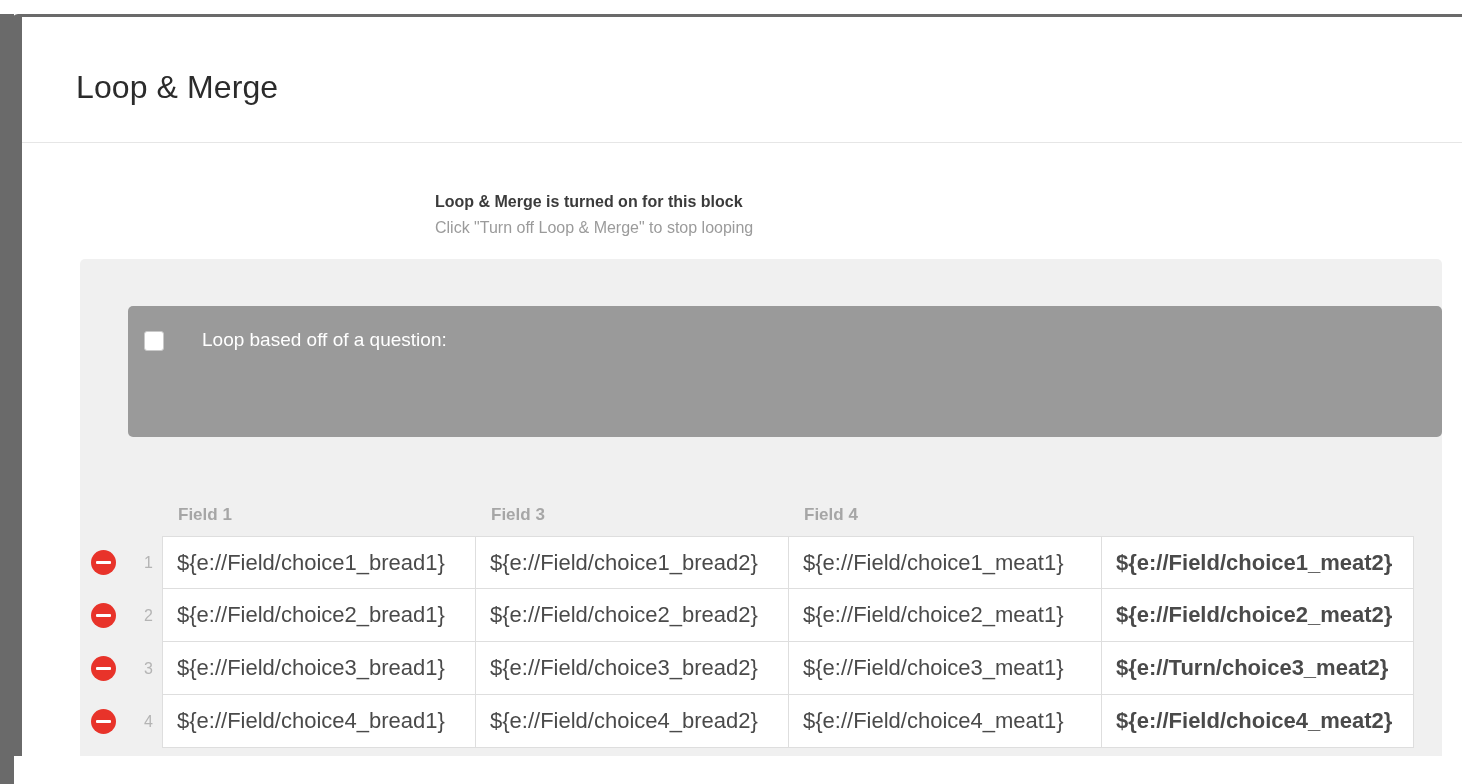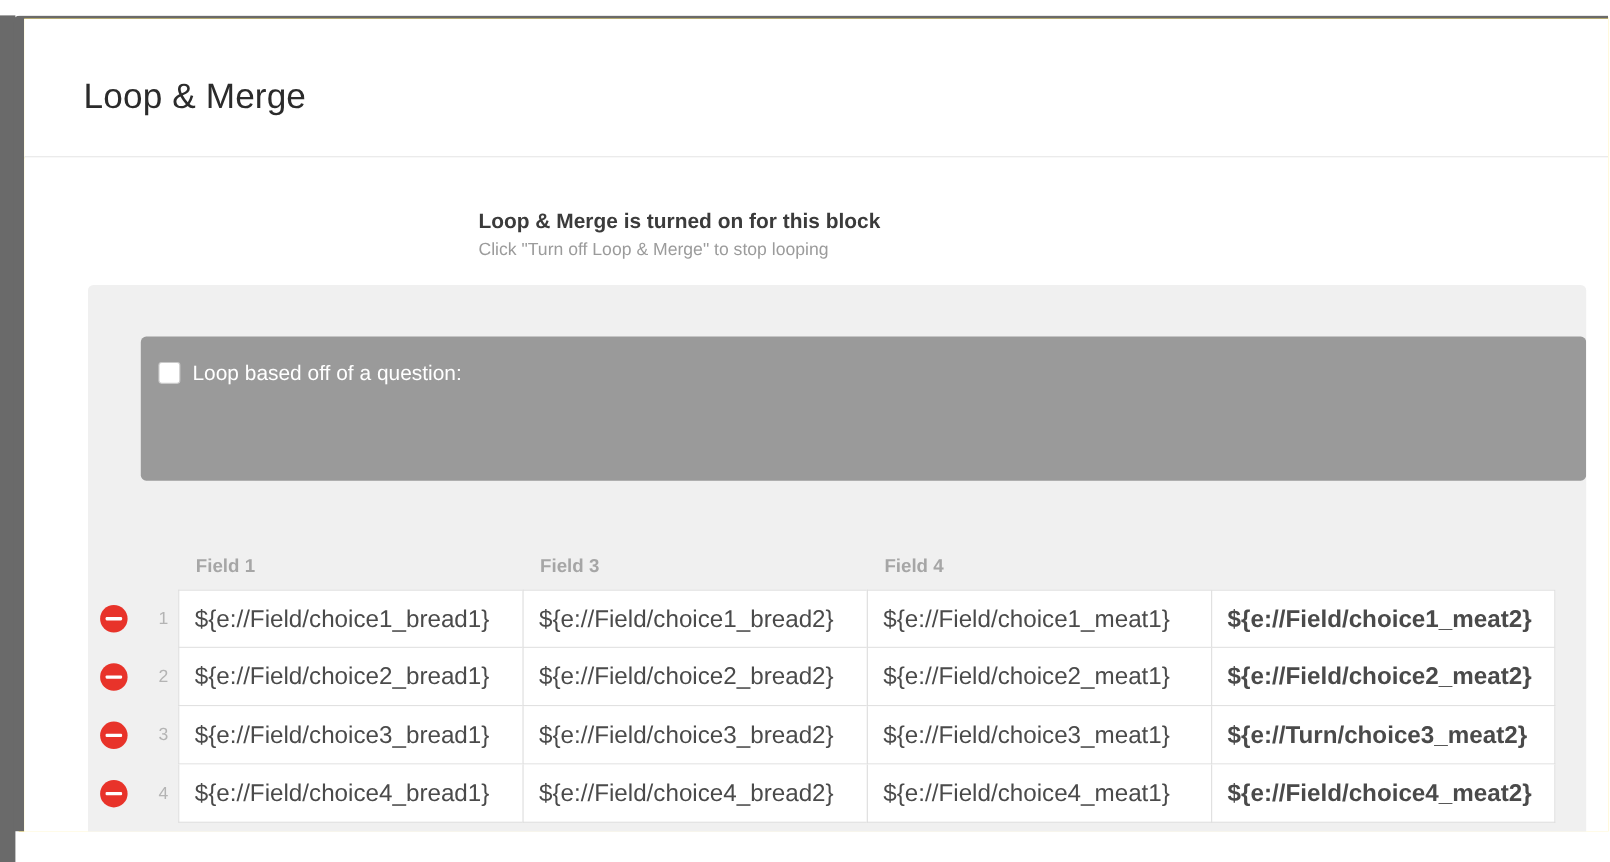--- a/index.html
+++ b/index.html
@@ -109,21 +109,21 @@
     white-space: nowrap;
   }
   #toggle-status {
     position: absolute;
     left: 413px;
     top: 30px;
     width: 700px;
   }
   #toggle-status-title {
     display: block;
-    font-size: 19px;
+    font-size: 16px;
     font-weight: bold;
     color: #3b3b3b;
     line-height: 24px;
     white-space: nowrap;
   }
   #toggle-status-sub {
     display: block;
     font-size: 16px;
     font-weight: 400;
     color: #9b9b9b;
@@ -152,21 +152,22 @@
     width: 1314px;
     height: 131px;
     background: #9a9a9a;
     border-radius: 5px;
   }
   #question-check-row {
     position: absolute;
     left: 16px;
     top: 23px;
     display: flex;
-    align-items: flex-start;
+    align-items: flex-end;
+    gap: 27px;
   }
   #question-checkbox {
     width: 20px;
     height: 20px;
     background: #ffffff;
     border: 1px solid #c9c9c9;
     border-radius: 3px;
     cursor: pointer;
     flex: 0 0 auto;
   }

